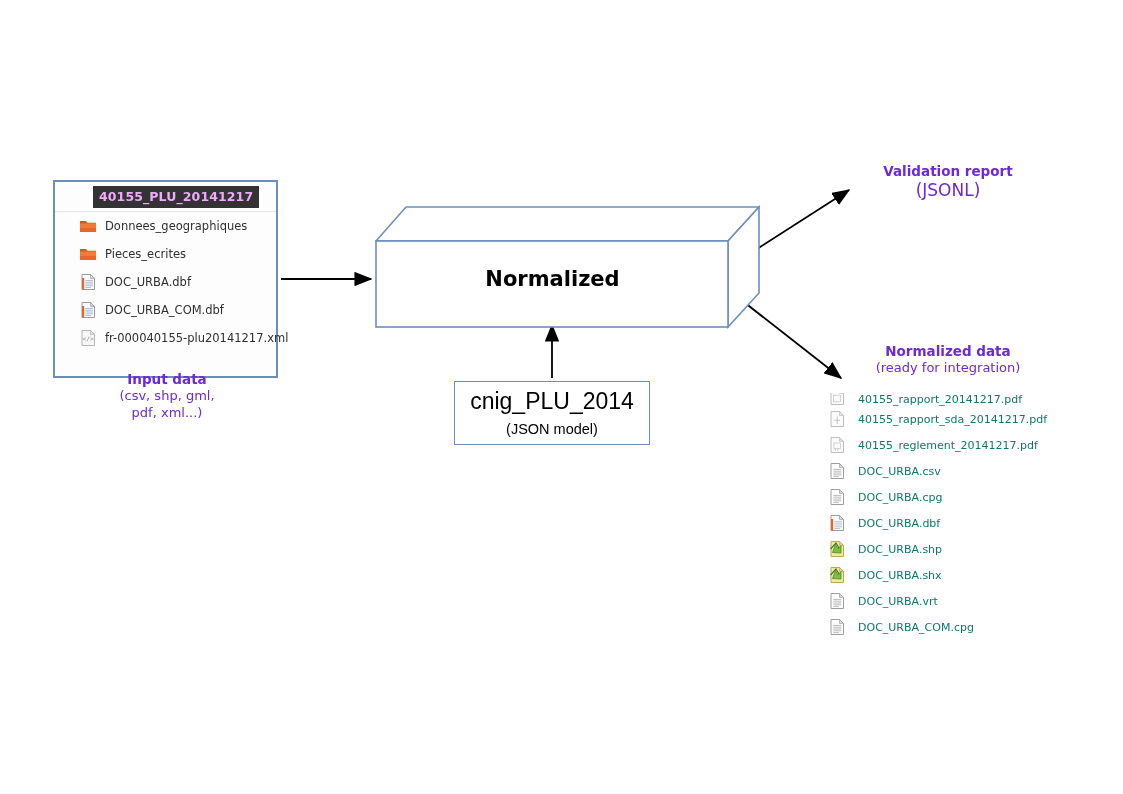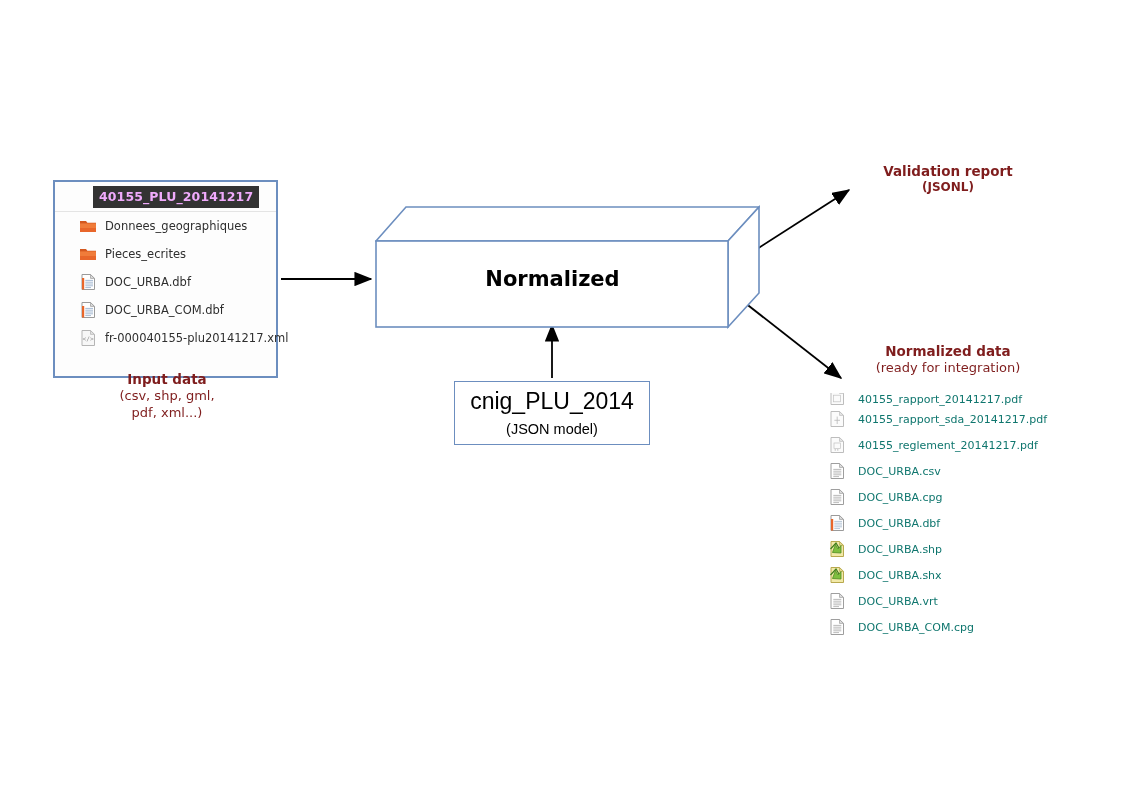--- a/index.html
+++ b/index.html
@@ -80,21 +80,21 @@
     height: 18px;
     flex: 0 0 18px;
     display: block;
   }
   .icon svg { display: block; }
 
   
   .caption {
     position: absolute;
     text-align: center;
-    color: #7f1d1d;
+    color: #6d28d9;
     font-family: "DejaVu Sans", sans-serif;
     line-height: 1.28;
   }
   .caption .ln-bold {
     font-weight: bold;
     font-size: 13.5px;
     display: block;
   }
   .caption .ln {
     font-weight: normal;
@@ -104,21 +104,21 @@
   #input-caption {
     left: 53px;
     top: 371px;
     width: 228px;
   }
   #report-caption {
     left: 838px;
     top: 163px;
     width: 220px;
   }
-  #report-caption .ln { font-weight: bold; font-size: 12px; }
+  #report-caption .ln { font-weight: normal; font-size: 17px; }
   #normalized-caption {
     left: 838px;
     top: 343px;
     width: 220px;
   }
 
   
   #validator-box {
     position: absolute;
     left: 375px;

